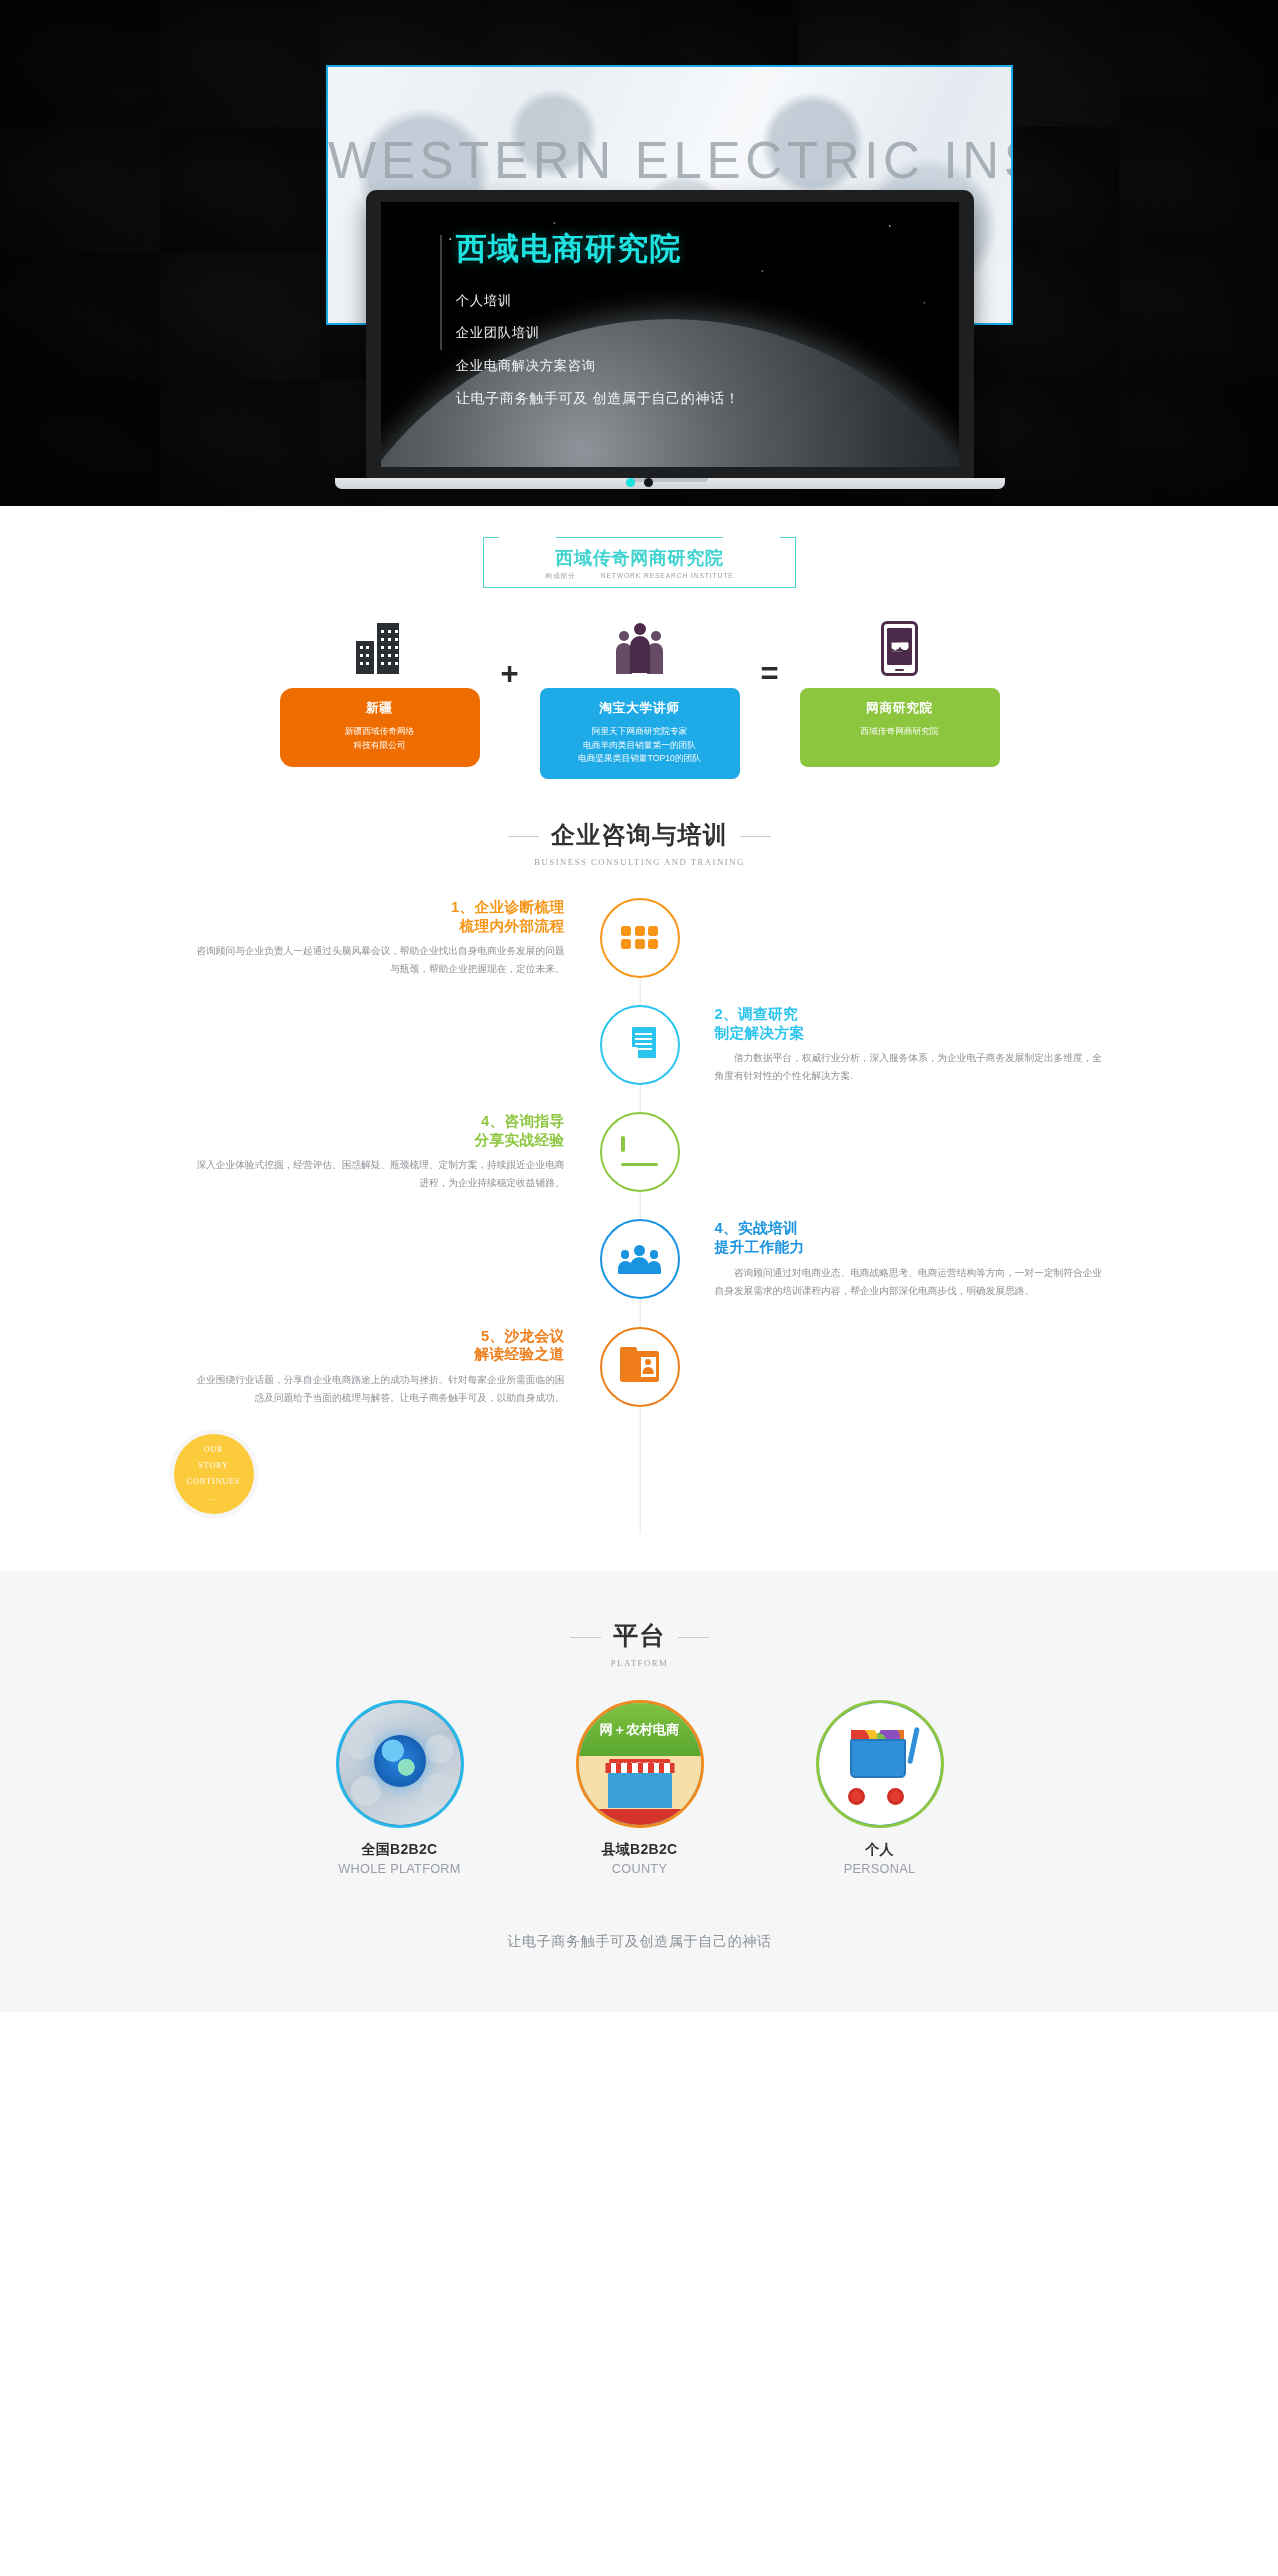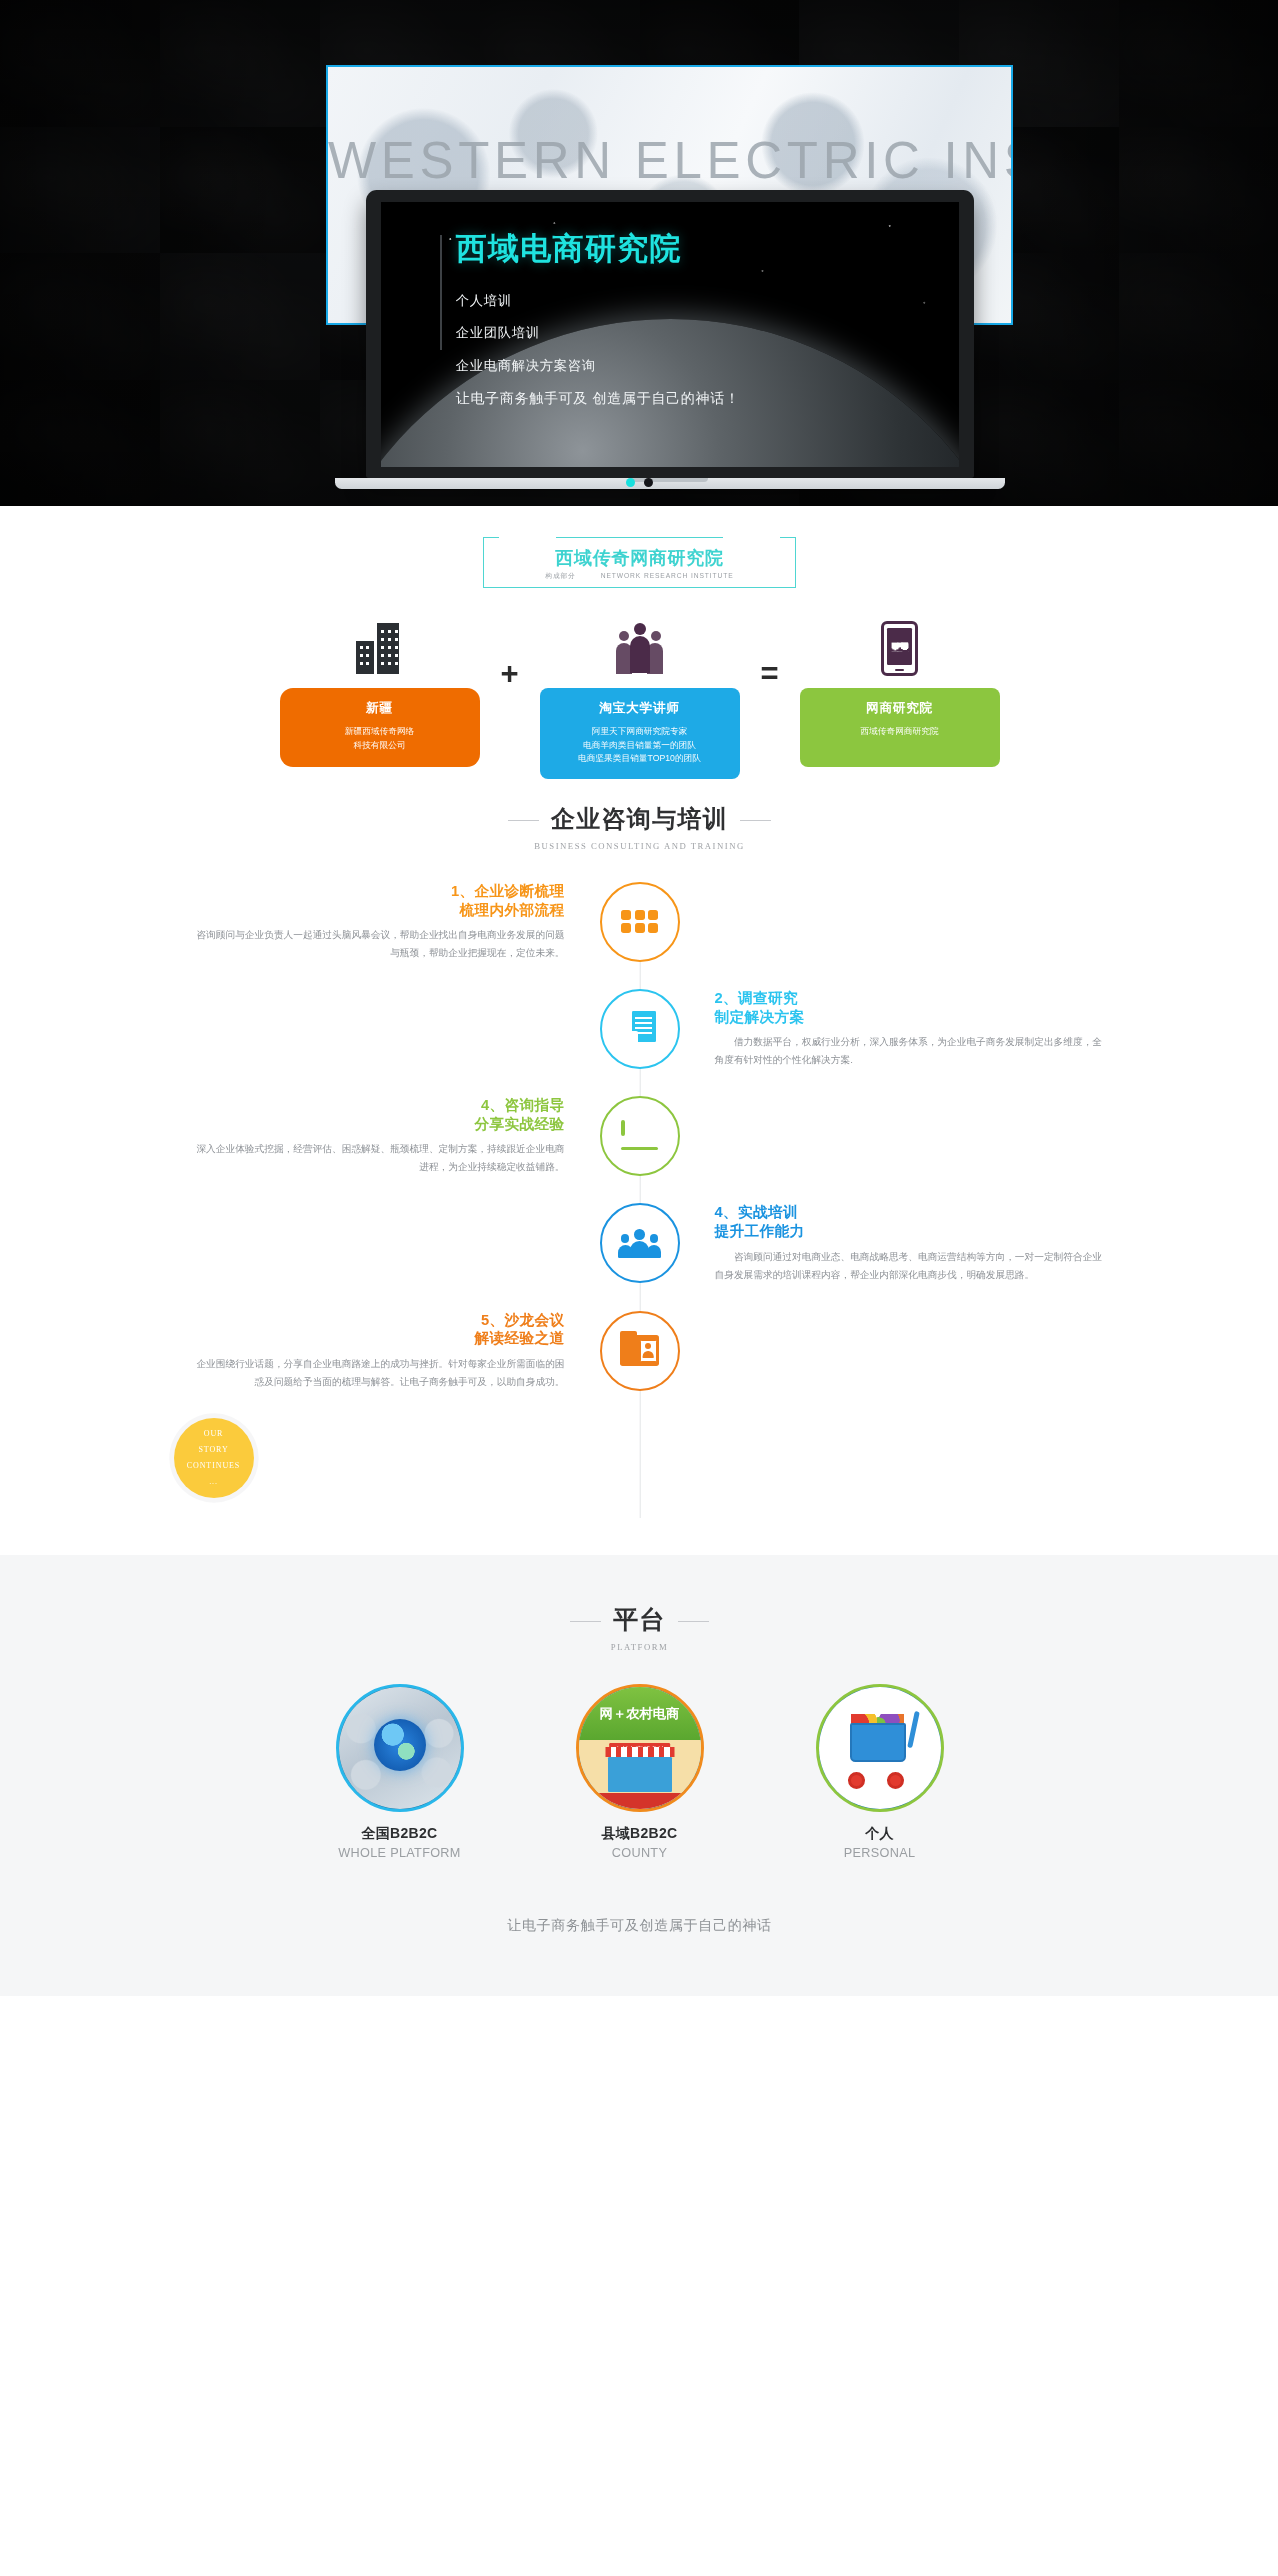--- a/index.html
+++ b/index.html
@@ -273,21 +273,21 @@
       radial-gradient(circle at 22% 36%, #fff 0 30%, transparent 31%),
       radial-gradient(circle at 50% 24%, #fff 0 28%, transparent 29%),
       radial-gradient(circle at 78% 36%, #fff 0 30%, transparent 31%);
   }
   .ico-phone::after{
     content:""; position:absolute; left:50%; bottom:1.3px; margin-left:-4.7px;
     width:9.3px; height:2px; background:#4b2b49; border-radius:1.3px;
   }
 
   
-  .sec-title{ text-align:center; margin-top:24px; }
+  .sec-title{ text-align:center; margin-top:40px; }
   .sec-title .cn{
     display:inline-block; position:relative;
     font-size:24px; font-weight:bold; color:#2f3032; letter-spacing:1.3px;
   }
   .sec-title .cn::before,.sec-title .cn::after{
     content:""; position:absolute; top:54%;
     width:31px; height:0.7px; background:#c8cace;
   }
   .sec-title .cn::before{ left:-43px; }
   .sec-title .cn::after{ right:-43px; }

